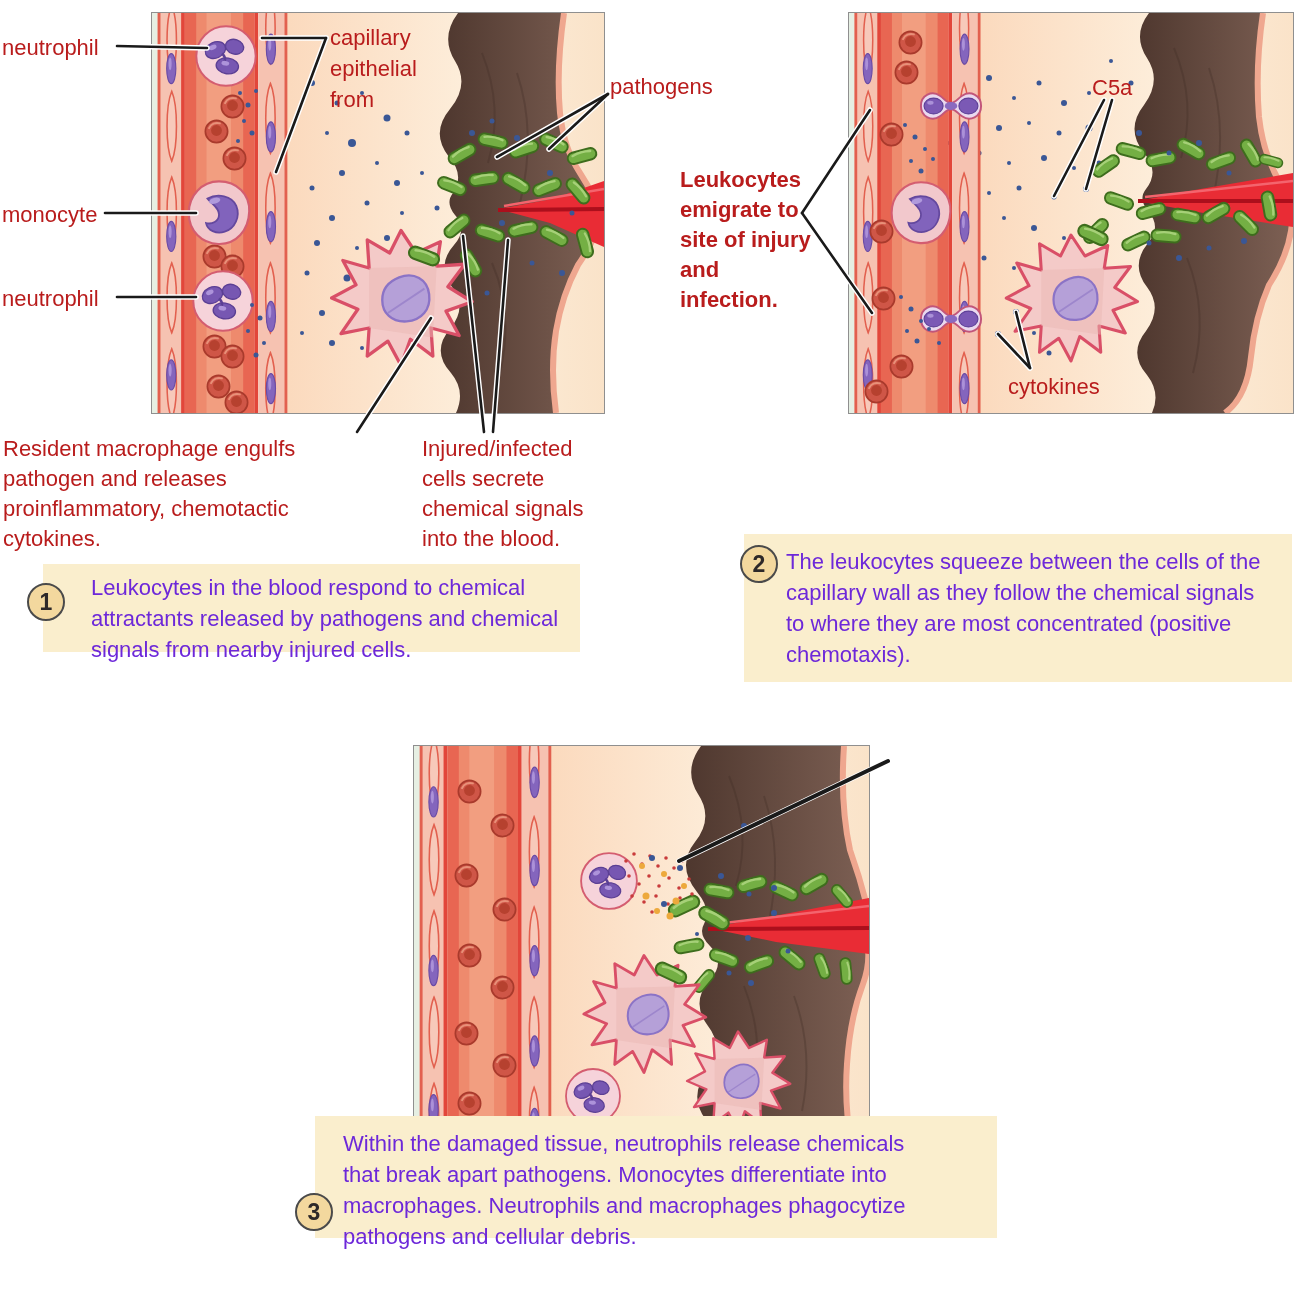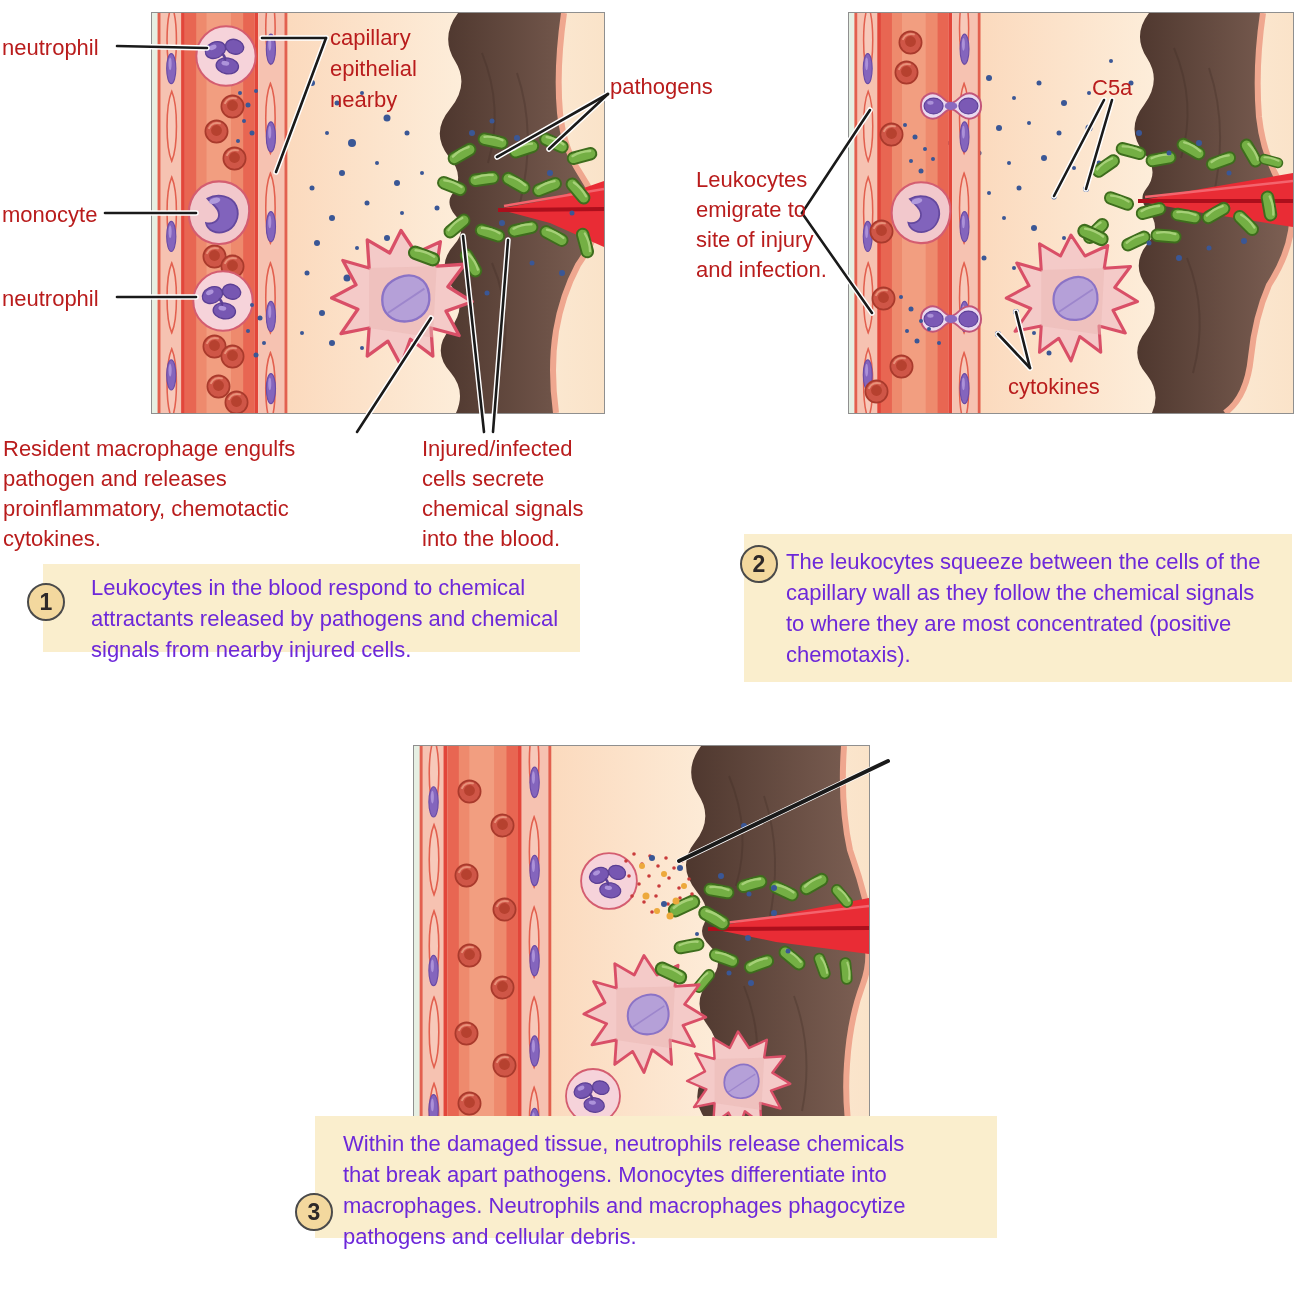--- a/index.html
+++ b/index.html
@@ -601,27 +601,27 @@
         <path d="M1112,100 L1086,189"></path>
       <path d="M1030,368 L1016,312"></path>
         <path d="M1030,368 L998,334"></path>
     </g>
     <path d="M888,761 L679,861" stroke="#1a1a1a" stroke-width="4" stroke-linecap="round" fill="none"></path>
   </svg>
 
   <div class="lbl" style="left:2px;top:33px;width:112px;">neutrophil</div>
   <div class="lbl" style="left:2px;top:200px;width:112px;">monocyte</div>
   <div class="lbl" style="left:2px;top:284px;width:112px;">neutrophil</div>
-  <div class="lbl" style="left:330px;top:22px;width:112px;line-height:31px;">capillary epithelial nearby</div>
+  <div class="lbl" style="left:330px;top:22px;width:112px;line-height:31px;">capillary epithelial from</div>
   <div class="lbl" style="left:610px;top:72px;width:130px;">pathogens</div>
   <div class="lbl" style="left:3px;top:434px;width:335px;">Resident macrophage engulfs pathogen and releases proinflammatory, chemotactic cytokines.</div>
   <div class="lbl" style="left:422px;top:434px;width:188px;">Injured/infected cells secrete chemical signals into the blood.</div>
 
   <div class="lbl" style="left:1092px;top:73px;width:70px;">C5a</div>
-  <div class="lbl" style="left:696px;top:165px;width:140px;">Leukocytes emigrate to site of injury and infection.</div>
+  <div class="lbl" style="left:680px;top:165px;width:140px;font-weight:bold;">Leukocytes emigrate to site of injury and infection.</div>
   <div class="lbl" style="left:980px;top:372px;width:120px;margin-left:28px;">cytokines</div>
 
 
   <div class="step-box" style="left:43px;top:564px;width:537px;height:88px;">
     <div class="step-text" style="left:48px;top:8px;width:470px;">Leukocytes in the blood respond to chemical attractants released by pathogens and chemical signals from nearby injured cells.</div>
   </div>
   <div class="step-badge" style="left:27px;top:583px;">1</div>
 
   <div class="step-box" style="left:744px;top:534px;width:548px;height:148px;">
     <div class="step-text" style="left:42px;top:12px;width:480px;">The leukocytes squeeze between the cells of the capillary wall as they follow the chemical signals to where they are most concentrated (positive chemotaxis).</div>

